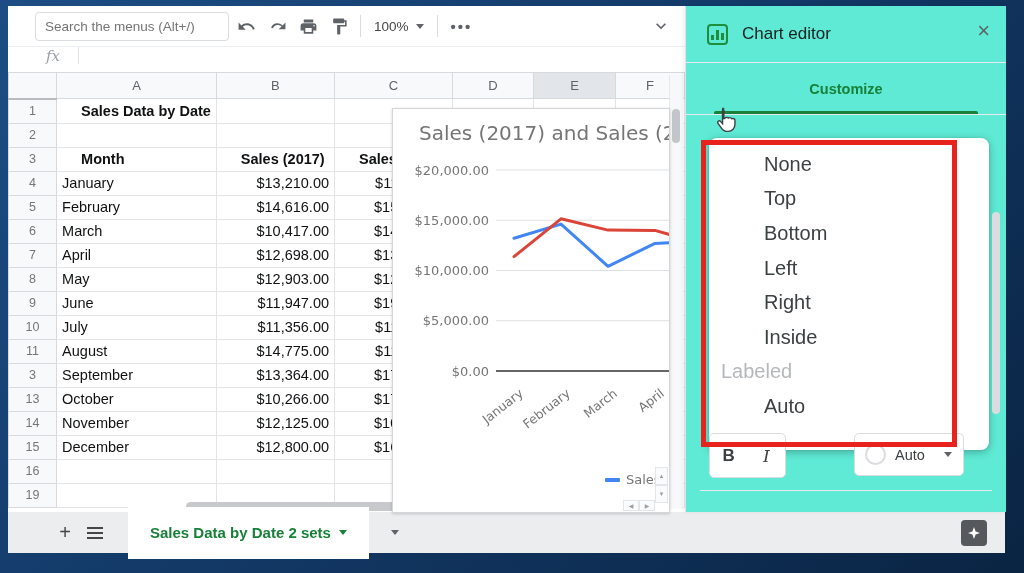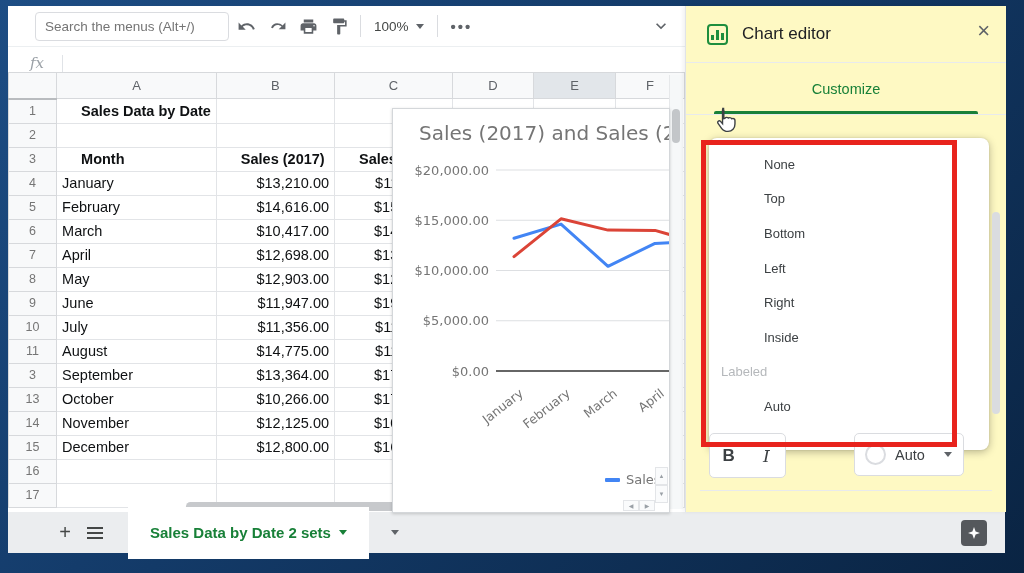--- a/index.html
+++ b/index.html
@@ -12,21 +12,21 @@
   .searchbox input{border:none;outline:none;width:100%;font-size:13.5px;color:#5f6368;padding:0 9px;background:transparent;font-family:"Liberation Sans",sans-serif;}
   .tbtn{width:28px;height:28px;display:flex;align-items:center;justify-content:center;border-radius:4px;margin-left:3px;}
   .tbtn svg{width:19px;height:19px;fill:#5f6368;}
   .tsep{width:1px;height:22px;background:#dadce0;margin:0 7px;}
   .zoomctl{display:flex;align-items:center;gap:7px;padding:0 6px;font-size:13.5px;color:#444746;}
   .caret{width:0;height:0;border-left:4px solid transparent;border-right:4px solid transparent;border-top:5px solid #5f6368;}
   .moredots{font-size:15px;color:#5f6368;letter-spacing:2px;font-weight:700;padding:0 6px;}
   .collapse{position:absolute;right:14px;top:10px;}
   .collapse svg{width:20px;height:20px;fill:#5f6368;}
   
-  .fxbar{position:absolute;left:0;top:41px;width:677px;height:25px;background:#fff;border-bottom:1px solid #e0e3e7;display:flex;align-items:flex-end;}
+  .fxbar{position:absolute;left:0;top:41px;width:677px;height:25px;background:#fff;border-bottom:1px solid #e0e3e7;display:flex;align-items:flex-start;padding-left:16px;}
   .fxlabel{font-family:"DejaVu Serif",serif;font-style:italic;color:#9aa0a6;font-size:15px;margin-left:22px;}
   .fxdivider{width:1px;height:17px;background:#e0e3e7;margin-left:18px;}
   
   .gridwrap{position:absolute;left:0;top:66px;width:677px;height:440px;overflow:hidden;background:#fff;}
   table.grid{border-collapse:collapse;table-layout:fixed;}
   .grid th,.grid td{border:1px solid #e2e4e7;padding:0 5px;height:23px;font-weight:400;white-space:nowrap;}
   .grid th.colh{background:#f8f9fa;color:#5f6368;font-size:13px;height:25px;border-color:#d7d9dc;text-align:center;}
   .grid th.selcol{background:#e2e6ea;}
   .grid th.rowh{background:#f8f9fa;color:#757575;font-size:12.5px;text-align:center;border-color:#d7d9dc;}
   .grid th.corner{background:#f8f9fa;border-color:#d7d9dc;border-bottom:2px solid #b9bcbf;}
@@ -52,32 +52,32 @@
   .tb-ico{width:30px;display:flex;align-items:center;justify-content:center;color:#444746;font-size:20px;}
   .hamb{display:flex;flex-direction:column;gap:3px;}
   .hamb i{display:block;width:16px;height:2px;background:#444746;}
   .sheettab{height:44px;display:flex;align-items:center;gap:8px;padding:4px 22px;font-size:15px;}
   .sheettab.active{background:#fff;color:#188038;font-weight:700;margin-left:18px;}
   .sheettab.active .caret{border-top-color:#188038;}
   .sheettab.inactive{color:#80868b;}
   .explore{position:absolute;right:18px;top:8px;width:26px;height:26px;background:#55585c;border-radius:4px;display:flex;align-items:center;justify-content:center;}
   .explore svg{width:16px;height:16px;fill:#fff;}
   
-  .panel{position:absolute;left:677px;top:0;width:320px;height:506px;background:#fef9c3;border-left:1px solid #e0e3e7;box-shadow:-2px 0 4px rgba(0,0,0,.06);}
+  .panel{position:absolute;left:677px;top:0;width:320px;height:506px;background:#5eead4;border-left:1px solid #e0e3e7;box-shadow:-2px 0 4px rgba(0,0,0,.06);}
   .phead{height:56px;border-bottom:1px solid #e8eaed;display:flex;align-items:center;}
   .picon{width:21px;height:21px;border:2px solid #1e8e3e;border-radius:4px;margin-left:21px;display:flex;align-items:flex-end;justify-content:center;gap:2px;padding-bottom:3px;box-sizing:border-box;}
   .picon i{display:block;width:3px;background:#1e8e3e;}
   .ptitle{font-size:17px;color:#202124;margin-left:14px;}
   .pclose{position:absolute;right:16px;top:14px;font-size:22px;color:#5f6368;line-height:1;}
   .ptabs{height:51px;border-bottom:1px solid #e8eaed;display:flex;}
   .ptab{flex:1;display:flex;align-items:center;justify-content:center;font-size:14.5px;color:#5f6368;position:relative;}
-  .ptab.active{color:#188038;font-weight:400;}
+  .ptab.active{color:#188038;font-weight:700;}
   .ptab.active .underline{position:absolute;left:28px;right:28px;bottom:0;height:3px;background:#188038;border-radius:2px 2px 0 0;}
   .menucard{position:absolute;left:23px;top:132px;width:280px;height:312px;background:#fff;border-radius:8px;box-shadow:0 2px 8px rgba(0,0,0,.28),0 0 2px rgba(0,0,0,.12);padding-top:9px;box-sizing:border-box;}
-  .mitem{height:34.6px;display:flex;align-items:center;padding-left:55px;font-size:13px;color:#3c4043;}
+  .mitem{height:34.6px;display:flex;align-items:center;padding-left:55px;font-size:20px;color:#3c4043;}
   .mitem.disabled{color:#b5b8bb;padding-left:12px;}
   .redbox{position:absolute;left:15px;top:134px;width:246px;height:297px;border:5px solid #e8231d;z-index:9;pointer-events:none;}
   .bigroup{position:absolute;left:23px;top:427px;width:75px;height:43px;border:1px solid #dadce0;border-radius:5px;display:flex;align-items:center;background:#fff;}
   .bbtn{flex:1;text-align:center;font-size:17px;font-weight:700;color:#3c4043;}
   .ibtn{flex:1;text-align:center;font-size:17px;font-style:italic;font-family:"DejaVu Serif",serif;color:#3c4043;}
   .autodd{position:absolute;left:168px;top:427px;width:110px;height:43px;border:1px solid #dadce0;border-radius:5px;display:flex;align-items:center;background:#fff;gap:9px;padding-left:10px;box-sizing:border-box;}
   .autocircle{width:21px;height:21px;border-radius:50%;border:2px solid #dadce0;background:#fff;box-sizing:border-box;}
   .autolabel{font-size:14.5px;color:#3c4043;}
   .pdivider{position:absolute;left:14px;top:484px;width:292px;height:1px;background:#e8eaed;}
   .pscroll{position:absolute;right:6px;top:206px;width:8px;height:202px;background:#dadce0;border-radius:4px;}
@@ -474,21 +474,21 @@
               <div class="ovf"></div>
             </td>
             <td class="">
               <div class="ovf"></div>
             </td>
             <td class="">
               <div class="ovf"></div>
             </td>
           </tr>
           <tr>
-            <th class="rowh">17</th>
+            <th class="rowh">19</th>
             <td class="">
               <div class="ovf"></div>
             </td>
             <td class=" num">
               <div class="ovf"></div>
             </td>
             <td class=" num">
               <div class="ovf"></div>
             </td>
             <td class="">

